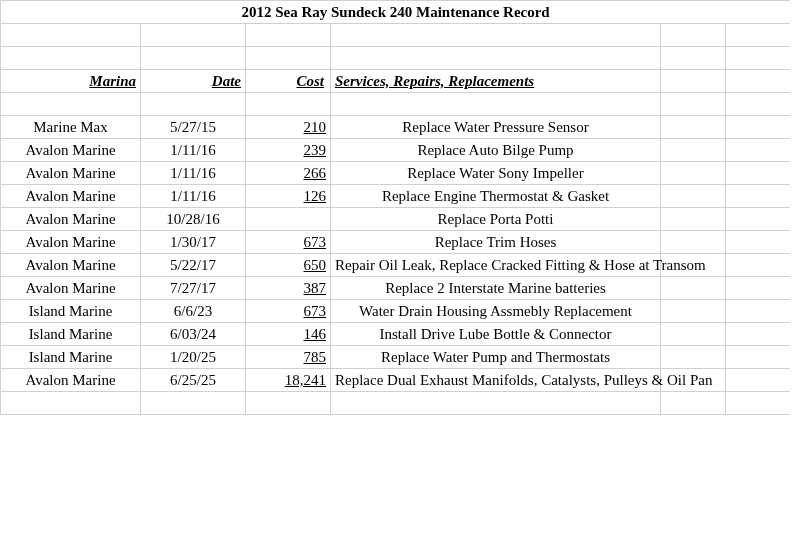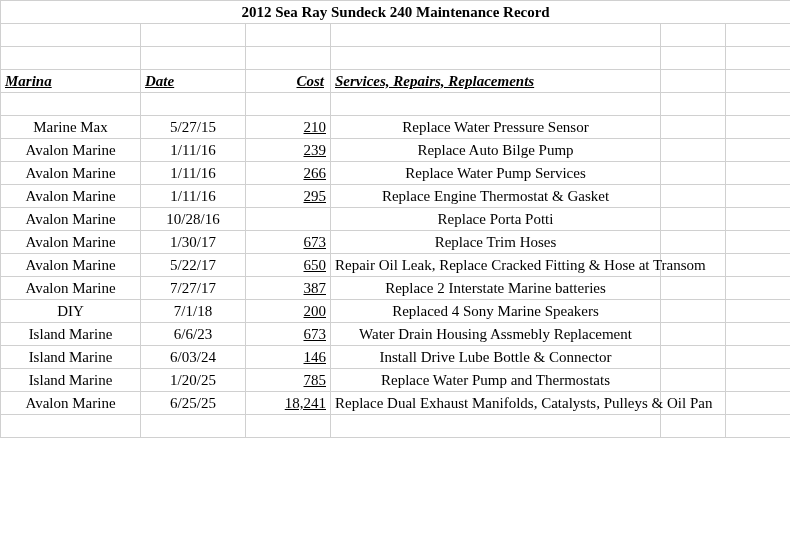--- a/index.html
+++ b/index.html
@@ -55,21 +55,21 @@
   }
   .blank-row td { height: 22px; }
 
   .hdr td {
     height: 30px;
     font-weight: bold;
     font-style: italic;
     font-size: 17px;
   }
   .hdr .h-marina, .hdr .h-date, .hdr .h-cost {
-    text-align: left;
+    text-align: right;
     text-decoration: underline;
   }
   .hdr .h-cost { text-align: right; padding-right: 6px; }
   .hdr .h-desc {
     text-align: left;
     text-decoration: underline;
     padding-left: 4px;
   }
   td.marina { text-align: center; }
   td.date   { text-align: center; }
@@ -165,28 +165,28 @@
           <td class="date">1/11/16</td>
           <td class="cost">239</td>
           <td class="desc"><span class="desc-text">Replace Auto Bilge Pump</span></td>
           <td></td>
           <td></td>
         </tr>
         <tr>
           <td class="marina">Avalon Marine</td>
           <td class="date">1/11/16</td>
           <td class="cost">266</td>
-          <td class="desc"><span class="desc-text">Replace Water Pump Services</span></td>
+          <td class="desc"><span class="desc-text">Replace Water Sony Impeller</span></td>
           <td></td>
           <td></td>
         </tr>
         <tr>
           <td class="marina">Avalon Marine</td>
           <td class="date">1/11/16</td>
-          <td class="cost">295</td>
+          <td class="cost">126</td>
           <td class="desc"><span class="desc-text">Replace Engine Thermostat &amp; Gasket</span></td>
           <td></td>
           <td></td>
         </tr>
         <tr>
           <td class="marina">Avalon Marine</td>
           <td class="date">10/28/16</td>
           <td class="cost"></td>
           <td class="desc"><span class="desc-text">Replace Porta Potti</span></td>
           <td></td>
@@ -206,28 +206,20 @@
           <td class="cost">650</td>
           <td class="desc"><span class="desc-text">Repair Oil Leak, Replace Cracked Fitting &amp; Hose at Transom</span></td>
           <td></td>
           <td></td>
         </tr>
         <tr>
           <td class="marina">Avalon Marine</td>
           <td class="date">7/27/17</td>
           <td class="cost">387</td>
           <td class="desc"><span class="desc-text">Replace 2 Interstate Marine batteries</span></td>
-          <td></td>
-          <td></td>
-        </tr>
-        <tr>
-          <td class="marina">DIY</td>
-          <td class="date">7/1/18</td>
-          <td class="cost">200</td>
-          <td class="desc"><span class="desc-text">Replaced 4 Sony Marine Speakers</span></td>
           <td></td>
           <td></td>
         </tr>
         <tr>
           <td class="marina">Island Marine</td>
           <td class="date">6/6/23</td>
           <td class="cost">673</td>
           <td class="desc"><span class="desc-text">Water Drain Housing Assmebly Replacement</span></td>
           <td></td>
           <td></td>

